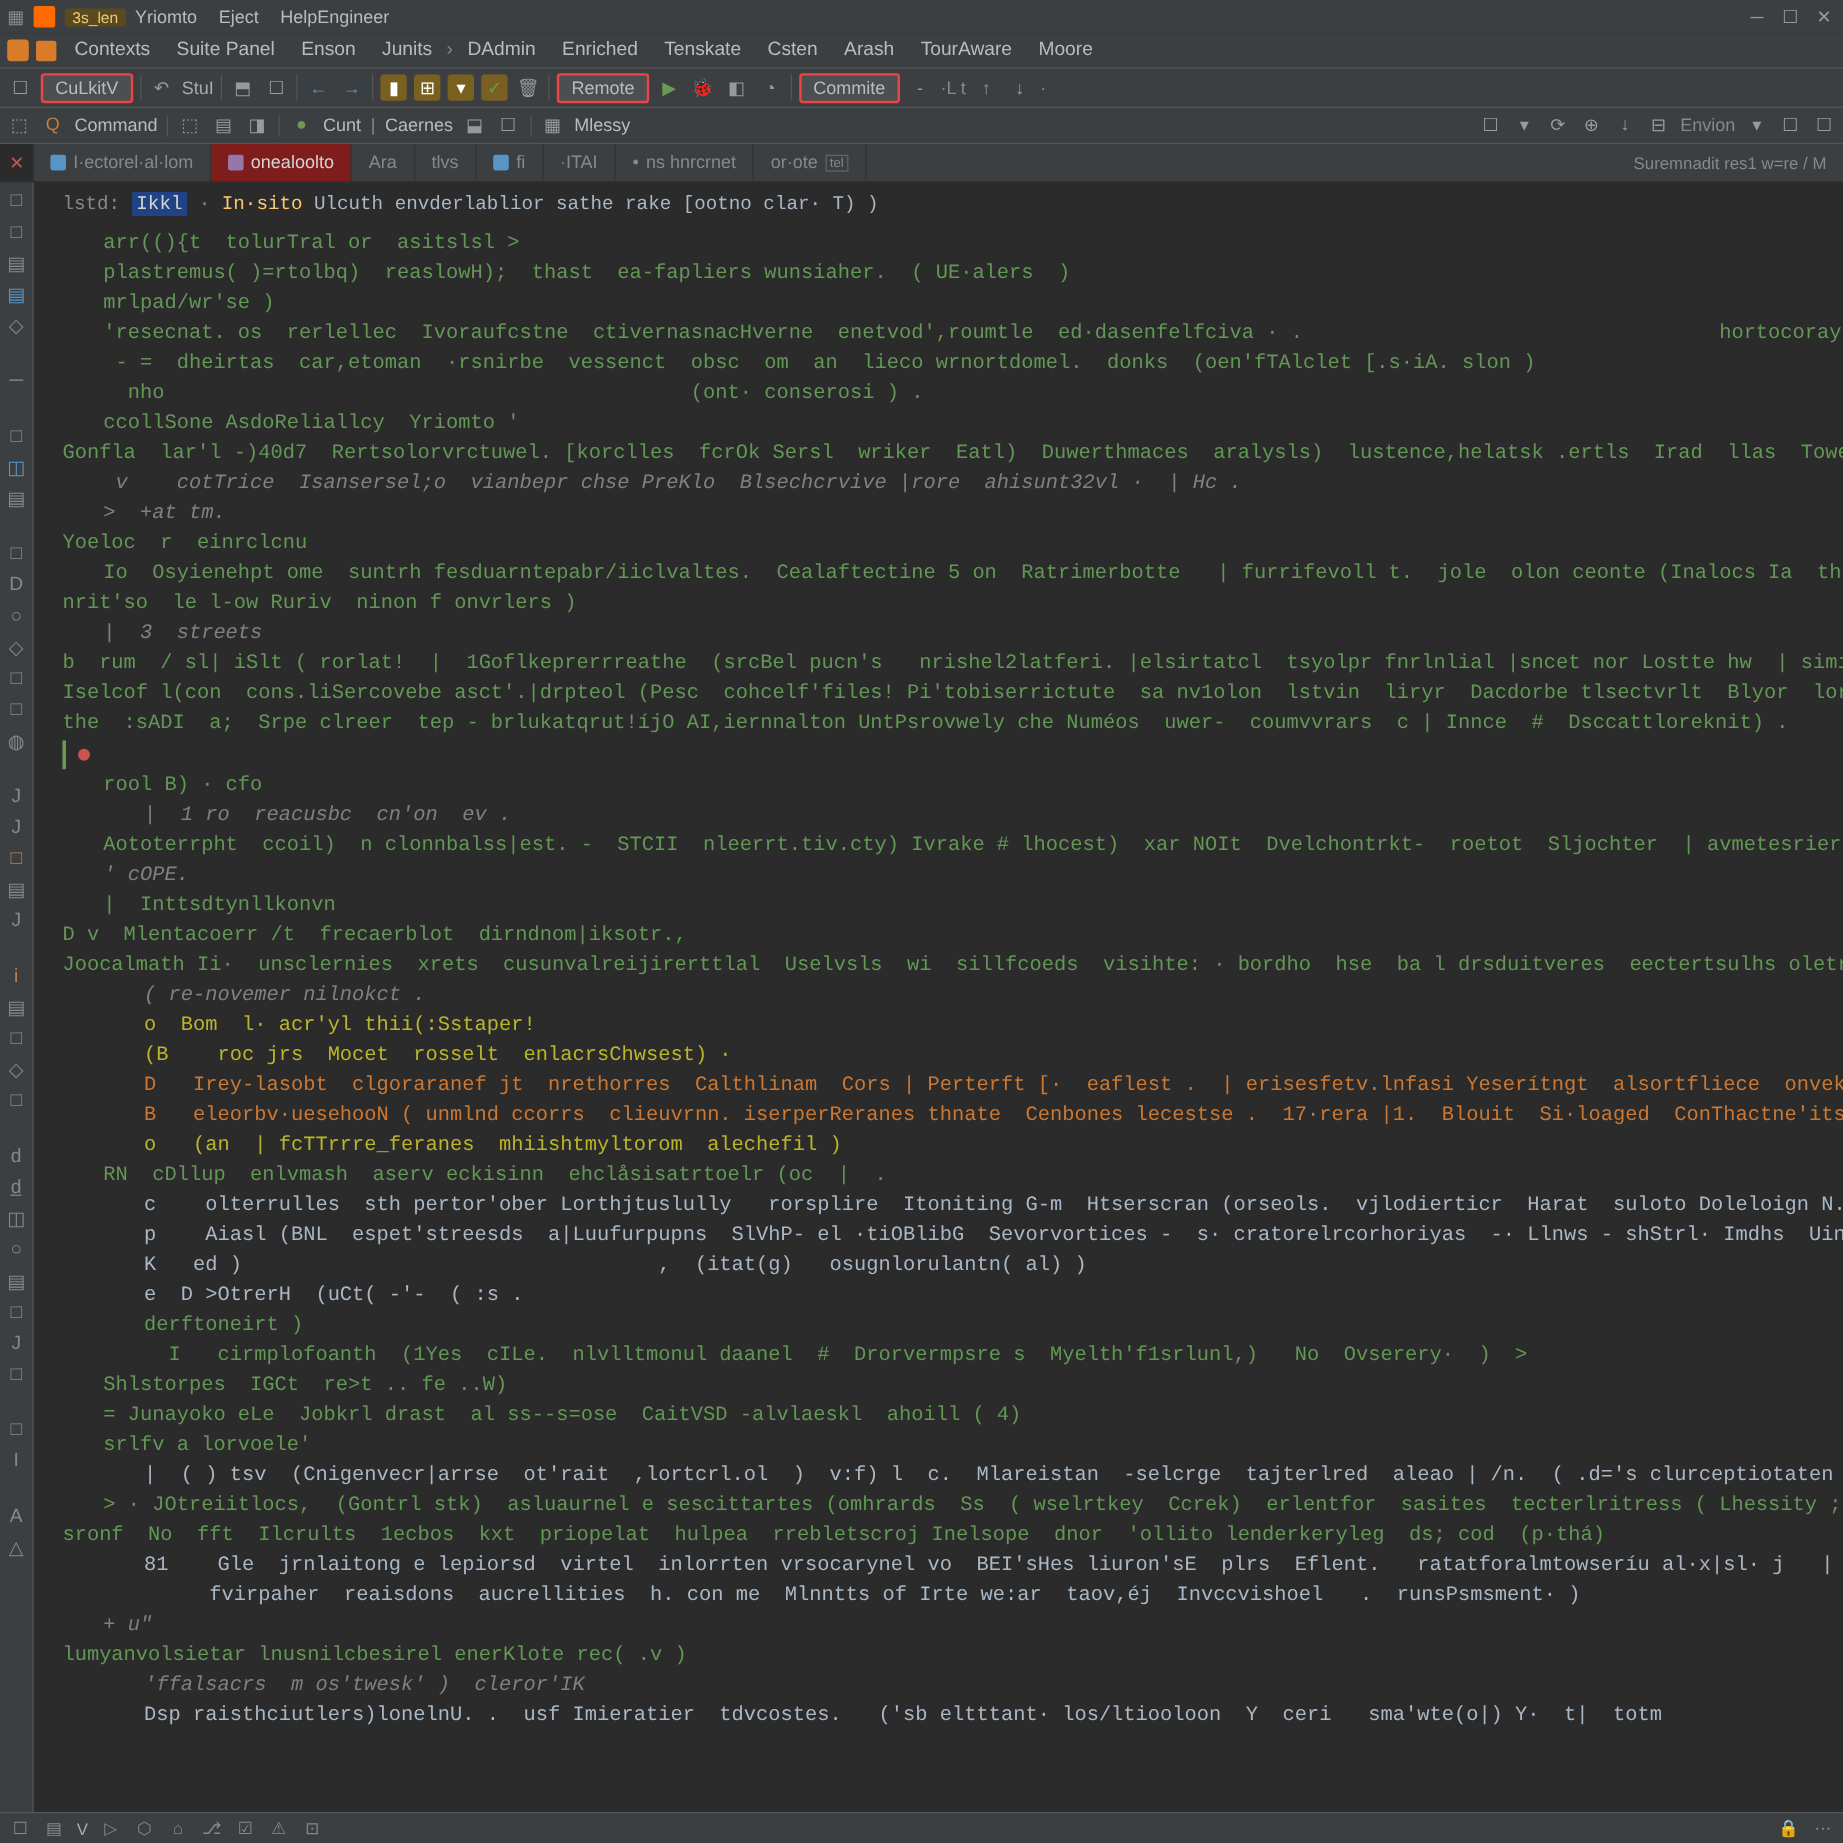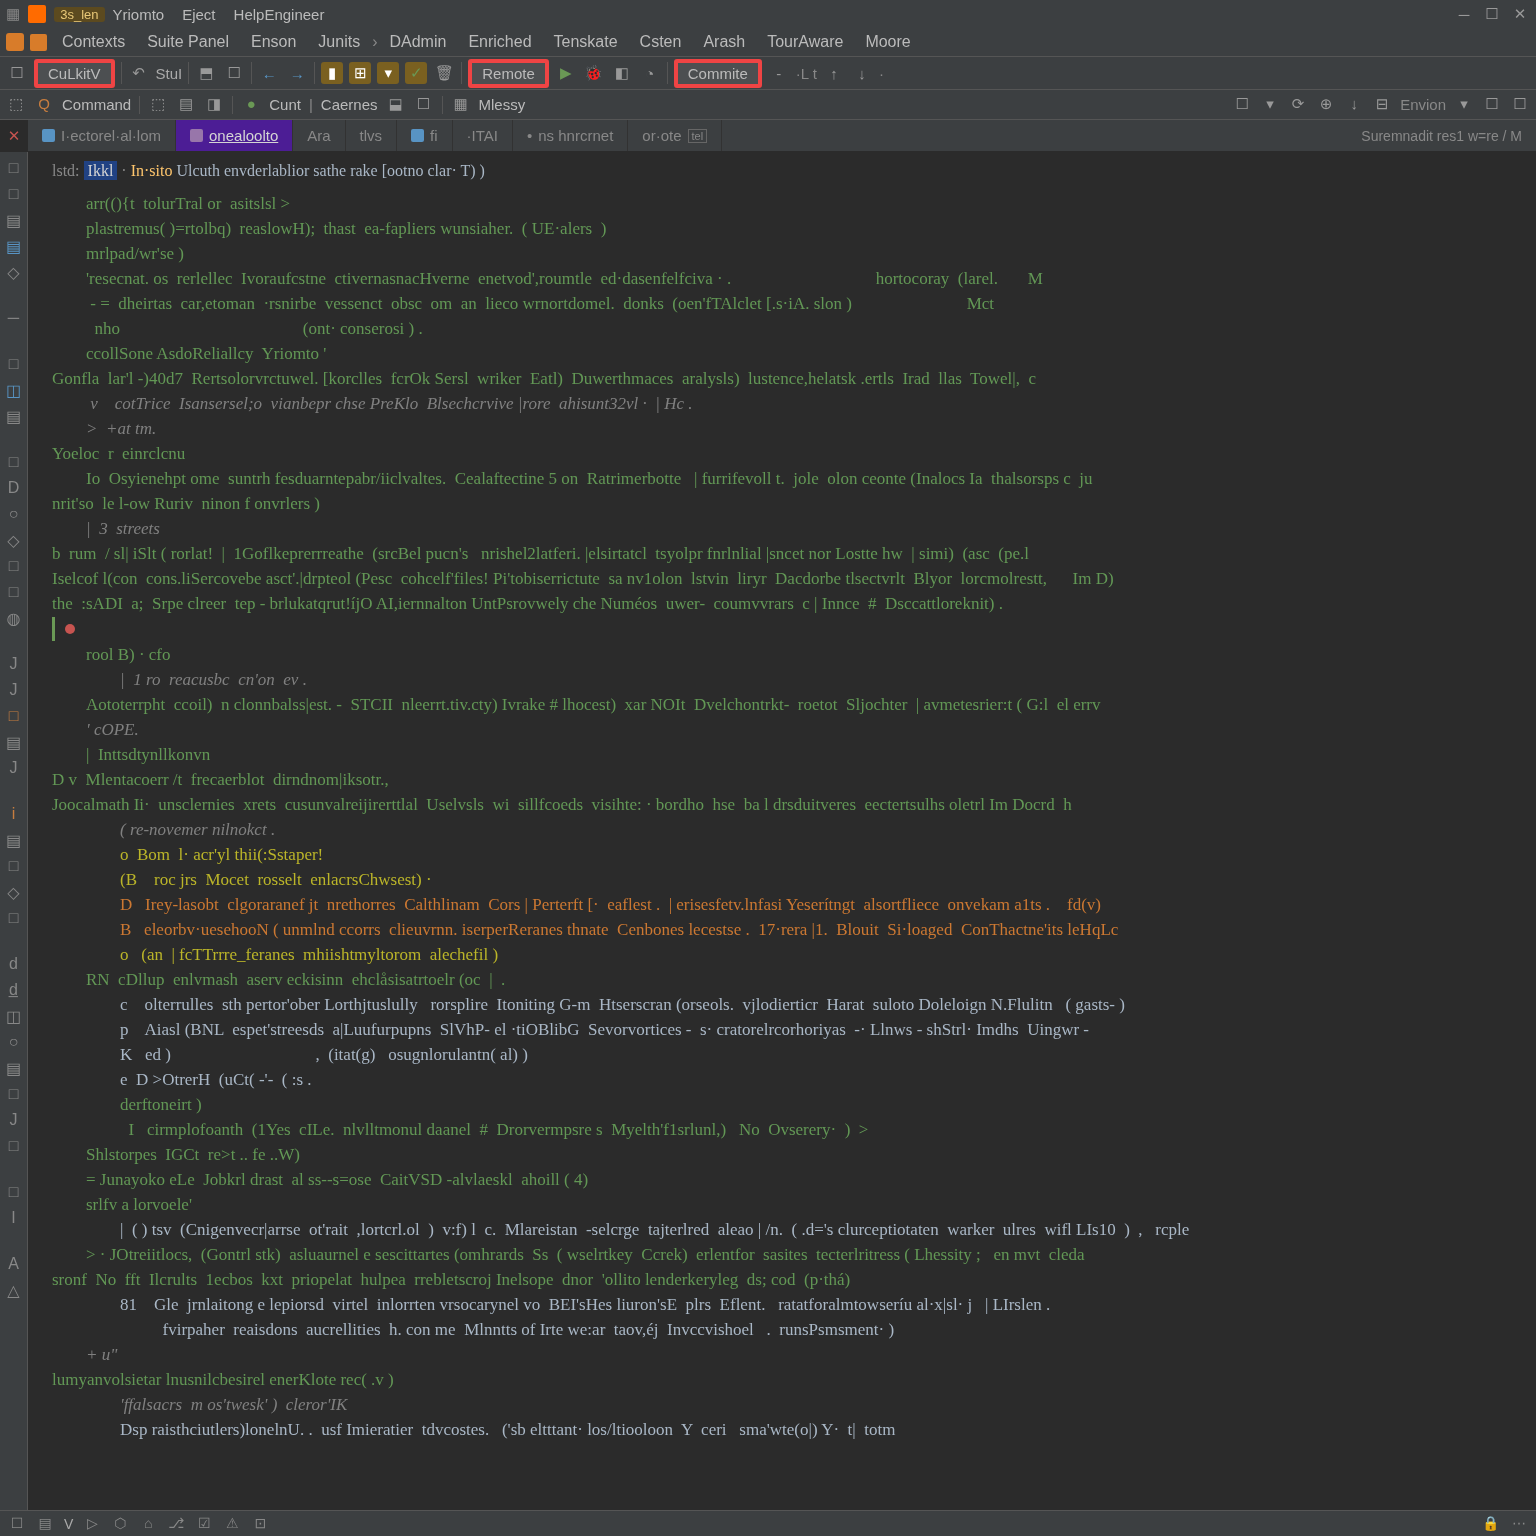--- a/index.html
+++ b/index.html
@@ -15,46 +15,46 @@
 .menubar { height:28px; background:#3c3f41; display:flex; align-items:center; padding:0 6px; font-size:16px; color:#bbb; gap:2px; }
 .menubar .item { padding:2px 10px; cursor:pointer; }
 .menubar .menulogo { width:18px; height:18px; background:#d87c2a; border-radius:3px; margin-right:4px; }
 .menubar .gbtn { width:17px; height:17px; background:#d87c2a; border-radius:2px; margin-right:3px; }
 
 .toolbar { height:34px; background:#3c3f41; border-top:1px solid #555; border-bottom:1px solid #555; display:flex; align-items:center; padding:0 6px; font-size:15px; color:#aaa; gap:6px; }
 .toolbar .tbtn { width:22px; height:22px; display:flex; align-items:center; justify-content:center; cursor:pointer; color:#999; border-radius:3px; }
 .toolbar .tbtn.active { background:#7a6020; color:#fff; }
 .toolbar .tbtn.blue { color:#5894c4; }
 .toolbar .tbtn.green { color:#6a9955; }
-.toolbar .drop { padding:2px 10px; background:#4c4f51; border:4px solid #ef4444; border-radius:3px; cursor:pointer; color:#bbb; }
+.toolbar .drop { padding:2px 10px; background:#4c4f51; border:2px solid #ef4444; border-radius:3px; cursor:pointer; color:#bbb; }
 .toolbar .sep { width:1px; height:22px; background:#555; }
 
 .navbar { height:30px; background:#3c3f41; border-bottom:1px solid #555; display:flex; align-items:center; padding:0 6px; font-size:15px; color:#aaa; gap:8px; }
 .navbar .nbtn { width:20px; height:20px; cursor:pointer; color:#999; text-align:center; }
 .navbar .search { color:#c77d3f; }
 .navbar .crumb { color:#bbb; }
 .navbar .flex { flex:1; }
 
 .tabbar { height:32px; background:#3c3f41; border-bottom:1px solid #2b2b2b; display:flex; align-items:stretch; font-size:15px; margin-left:28px; }
 .tabbar .close { width:28px; display:flex; align-items:center; justify-content:center; color:#c75450; cursor:pointer; margin-left:-28px; }
 .tabbar .tab { padding:0 14px; display:flex; align-items:center; color:#888; cursor:pointer; border-right:1px solid #323232; gap:6px; white-space:nowrap; }
-.tabbar .tab.active { background:#4c1d95; color:#d4d4d4;text-decoration:underline; }
+.tabbar .tab.active { background:#7f1d1d; color:#d4d4d4; }
 .tabbar .tab .ic { width:13px; height:13px; background:#5894c4; border-radius:2px; }
 .tabbar .tab.active .ic { background:#9876aa; }
 .tabbar .flex { flex:1; }
 .tabbar .status { padding:0 14px; display:flex; align-items:center; color:#888; font-size:14px; }
 
 .main { display:flex; height:calc(1536px - 28px - 28px - 34px - 30px - 32px - 26px); }
 .gutter { width:28px; background:#3c3f41; border-right:1px solid #555; display:flex; flex-direction:column; align-items:center; padding-top:6px; gap:6px; }
 .gutter .gic { width:20px; height:20px; color:#888; cursor:pointer; display:flex; align-items:center; justify-content:center; border-radius:3px; }
 .gutter .gic.hl { color:#c77d3f; }
 .gutter .gic.blue { color:#5894c4; }
 .gutter .spacer { height:14px; }
 
-.editor { flex:1; overflow:hidden; position:relative; font-family:Liberation Serif, serif; font-size:17px; line-height:25px; padding:4px 0 4px 18px; }
+.editor { flex:1; overflow:hidden; position:relative; font-family:Liberation Mono, monospace; font-size:17px; line-height:25px; padding:4px 0 4px 18px; }
 .breadcrumb-line { padding:2px 6px 8px 6px; font-size:16px; color:#888; }
 .breadcrumb-line .sel { background:#214283; color:#d4d4d4; padding:1px 4px; }
 
 .code-line { white-space:pre; color:#a9b7c6; padding-left:6px; }
 .c-kw { color:#cc7832; }
 .c-fn { color:#ffc66d; }
 .c-cm { color:#808080; font-style:italic; }
 .c-decor { color:#bbb529; }
 .c-type { color:#a9b7c6; }
 .c-doc { color:#629755; }

